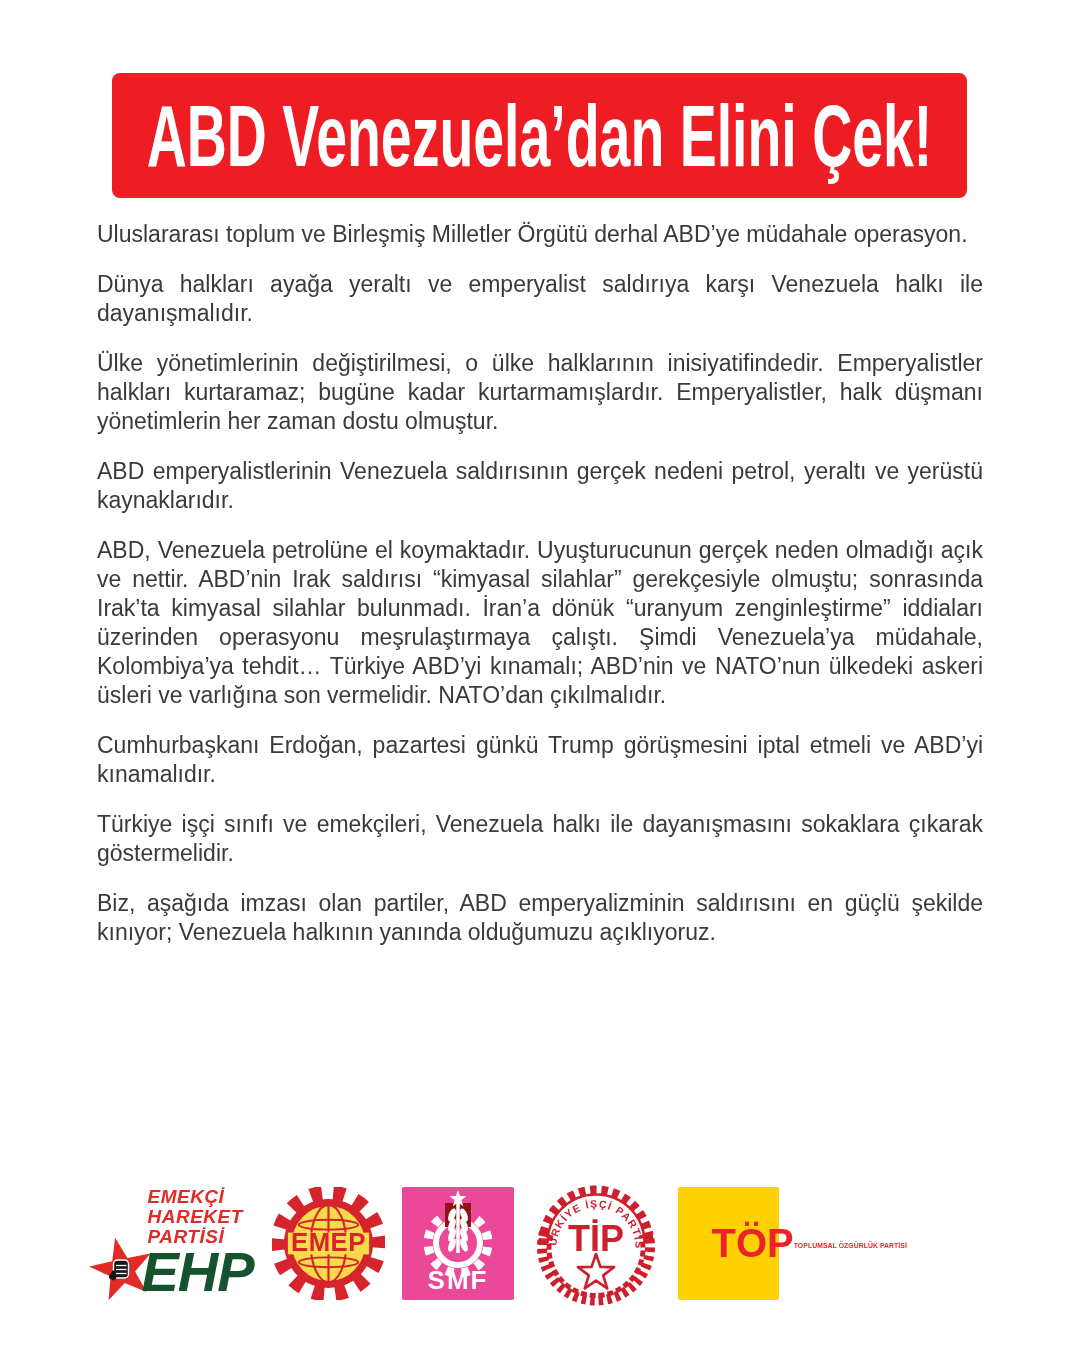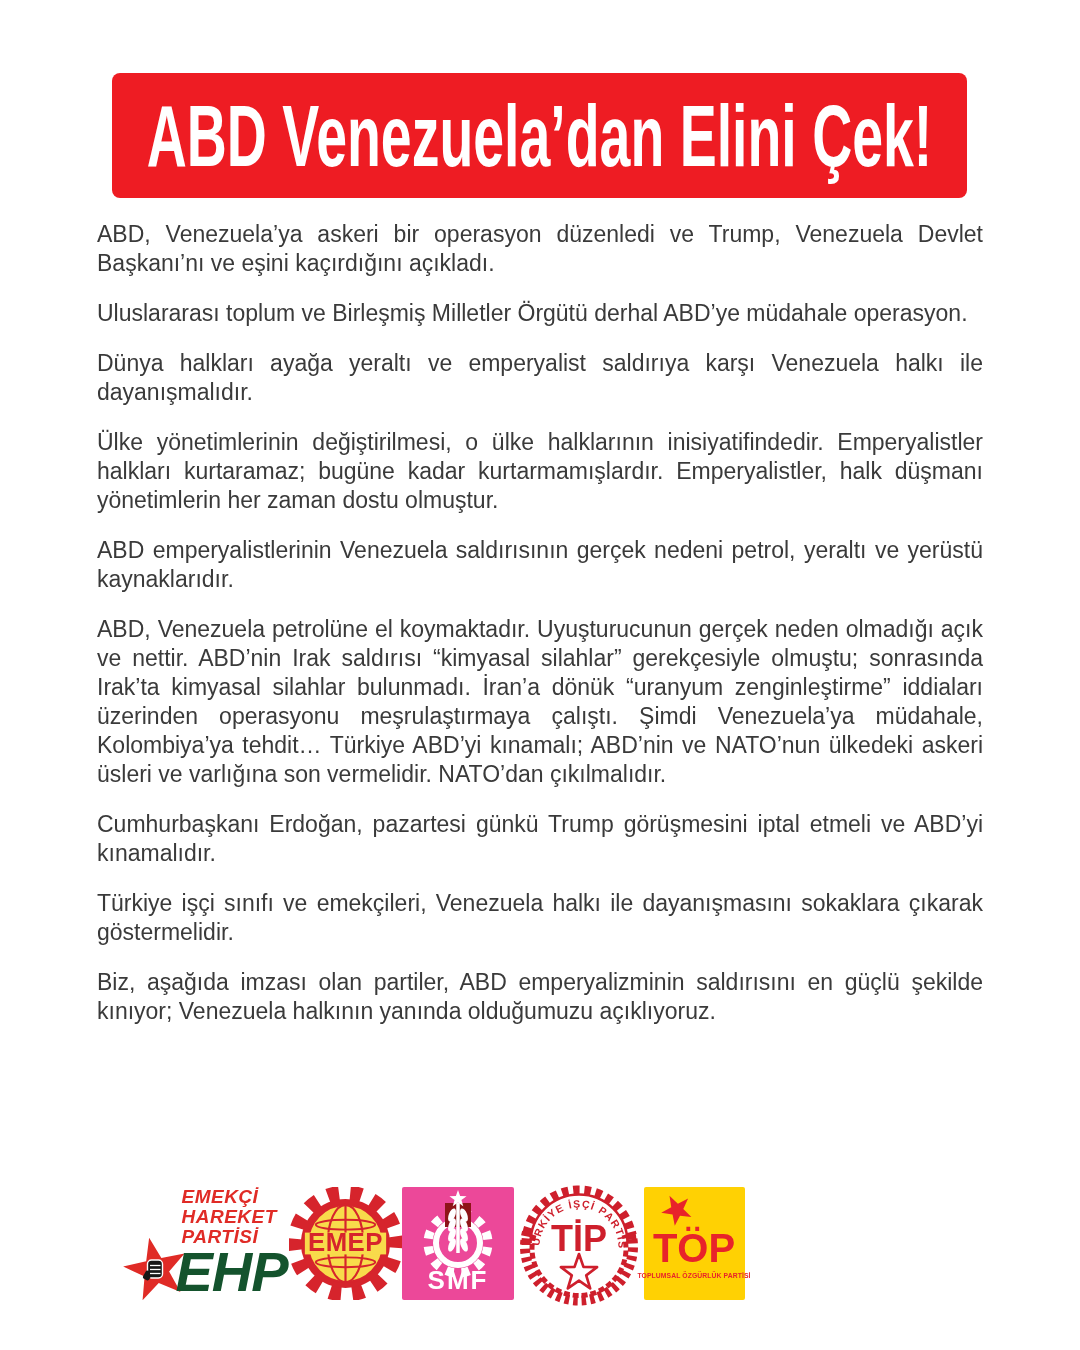--- a/index.html
+++ b/index.html
@@ -32,21 +32,21 @@
   .statement p {
     font-size:23px; line-height:29px;
     color:#3A3A3A;
     text-align:justify;
     margin-bottom:21px;
   }
 
   
   .logos {
     position:absolute; left:0; top:1183px; width:868px; height:120px;
-    display:flex; justify-content:center; align-items:center; 
+    display:flex; justify-content:center; align-items:center; gap:17px;
   }
   .logo { position:relative; flex:0 0 auto; }
 
   
   .logo-ehp { width:165px; height:112px; }
   .ehp-star { position:absolute; left:-2px; bottom:-4px; width:70px; height:70px; }
   .ehp-text { position:absolute; left:58px; top:0; text-align:left; }
   .ehp-line {
     font-size:19px; font-weight:700; font-style:italic;
     color:#E02B26; line-height:20px; letter-spacing:0.5px;
@@ -64,21 +64,21 @@
     width:112px; height:113px; background:#ec4899; border-radius:2px;
   }
   .logo-smf svg { position:absolute; left:0; top:0; }
 
   
   .logo-tip { width:130px; height:132px; }
 
   
   .logo-top {
     width:101px; height:113px; background:#FFD103; border-radius:2px;
-    display:flex; flex-direction:column; align-items:center;
+    display:flex; flex-direction:row; align-items:center;
   }
   .top-star { margin-top:5px; margin-right:34px; }
   .top-abbr {
     font-size:40px; font-weight:700; color:#E8232A;
     line-height:40px; margin-top:0px; letter-spacing:0;
   }
   .top-sub {
     font-size:6.8px; font-weight:700; color:#E8232A;
     margin-top:4px; white-space:nowrap; letter-spacing:0.1px;
   }
@@ -90,21 +90,20 @@
 
 <div>
 
   <header class="banner">
     <h1 style="font-size:inherit;">
       <span class="banner-text">ABD Venezuela’dan Elini Çek!</span>
     </h1>
   </header>
 
   <main class="statement">
-    <p>ABD, Venezuela’ya askeri bir operasyon düzenledi ve Trump, Venezuela Devlet Başkanı’nı ve eşini kaçırdığını açıkladı.</p>
     <p>Uluslararası toplum ve Birleşmiş Milletler Örgütü derhal ABD’ye müdahale operasyon.</p>
     <p>Dünya halkları ayağa yeraltı ve emperyalist saldırıya karşı Venezuela halkı ile dayanışmalıdır.</p>
     <p>Ülke yönetimlerinin değiştirilmesi, o ülke halklarının inisiyatifindedir. Emperyalistler halkları kurtaramaz; bugüne kadar kurtarmamışlardır. Emperyalistler, halk düşmanı yönetimlerin her zaman dostu olmuştur.</p>
     <p>ABD emperyalistlerinin Venezuela saldırısının gerçek nedeni petrol, yeraltı ve yerüstü kaynaklarıdır.</p>
     <p>ABD, Venezuela petrolüne el koymaktadır. Uyuşturucunun gerçek neden olmadığı açık ve nettir. ABD’nin Irak saldırısı “kimyasal silahlar” gerekçesiyle olmuştu; sonrasında Irak’ta kimyasal silahlar bulunmadı. İran’a dönük “uranyum zenginleştirme” iddiaları üzerinden operasyonu meşrulaştırmaya çalıştı. Şimdi Venezuela’ya müdahale, Kolombiya’ya tehdit… Türkiye ABD’yi kınamalı; ABD’nin ve NATO’nun ülkedeki askeri üsleri ve varlığına son vermelidir. NATO’dan çıkılmalıdır.</p>
     <p>Cumhurbaşkanı Erdoğan, pazartesi günkü Trump görüşmesini iptal etmeli ve ABD’yi kınamalıdır.</p>
     <p>Türkiye işçi sınıfı ve emekçileri, Venezuela halkı ile dayanışmasını sokaklara çıkarak göstermelidir.</p>
     <p>Biz, aşağıda imzası olan partiler, ABD emperyalizminin saldırısını en güçlü şekilde kınıyor; Venezuela halkının yanında olduğumuzu açıklıyoruz.</p>
   </main>
 

